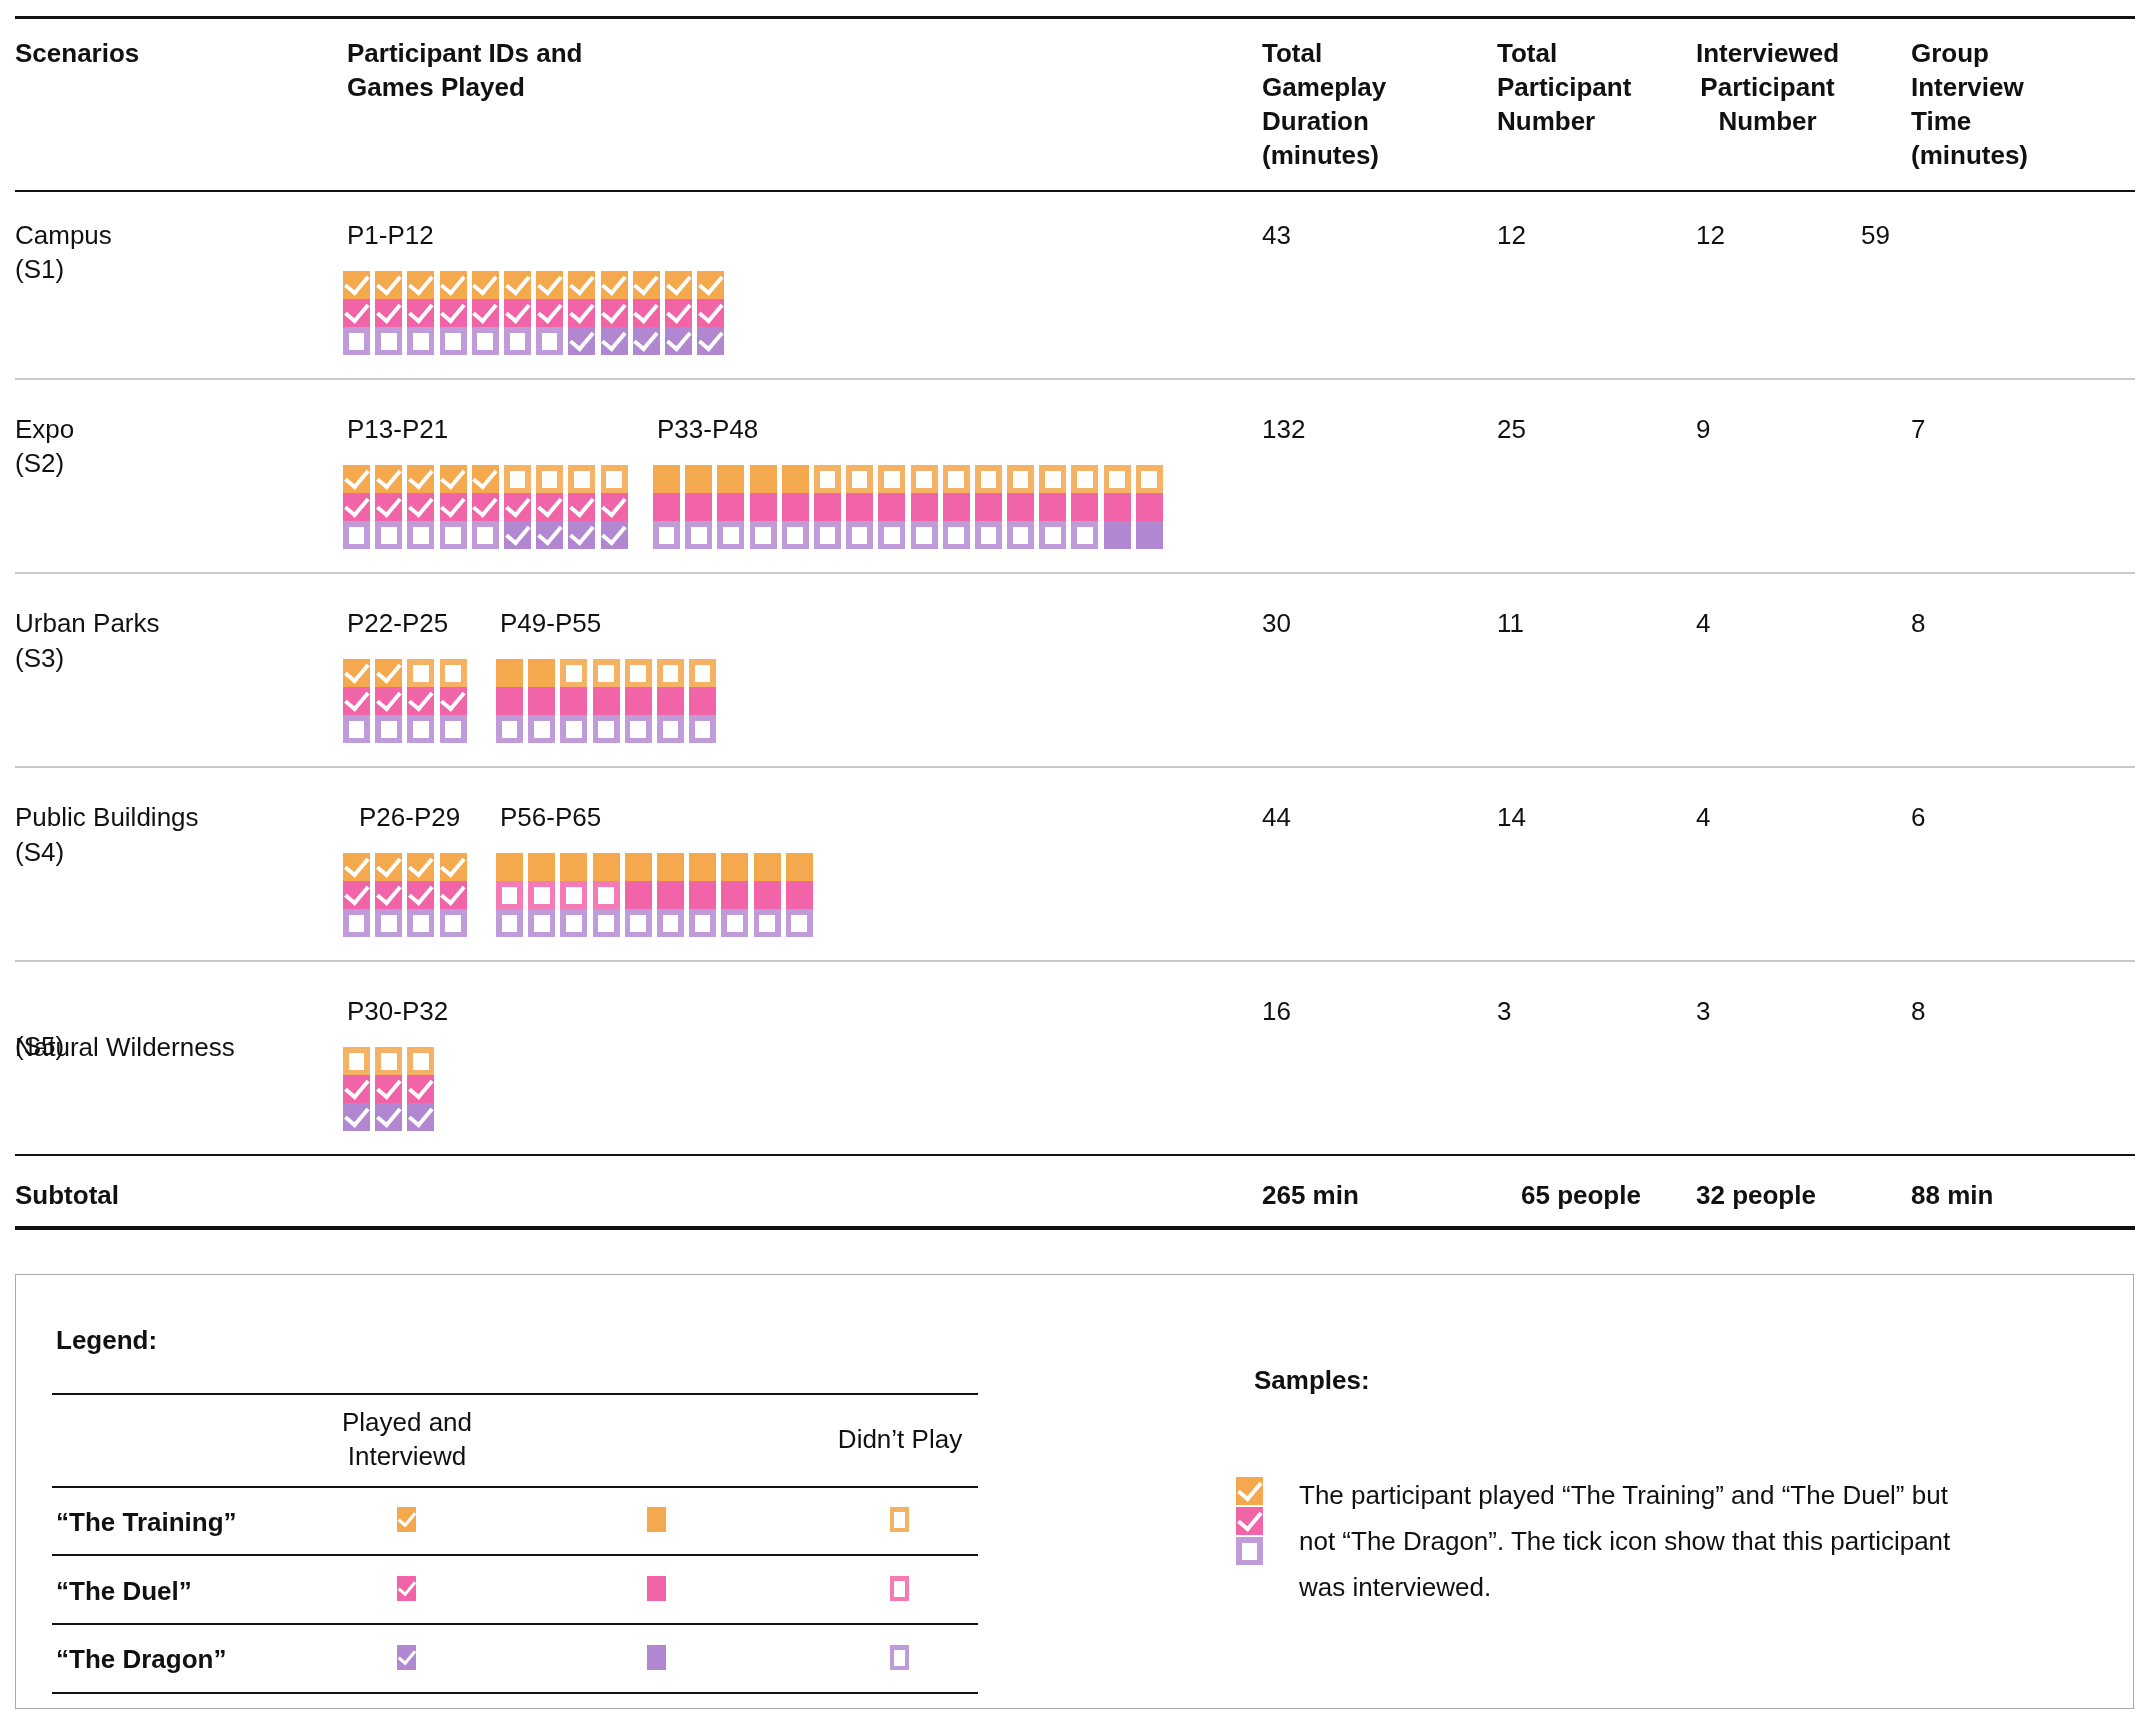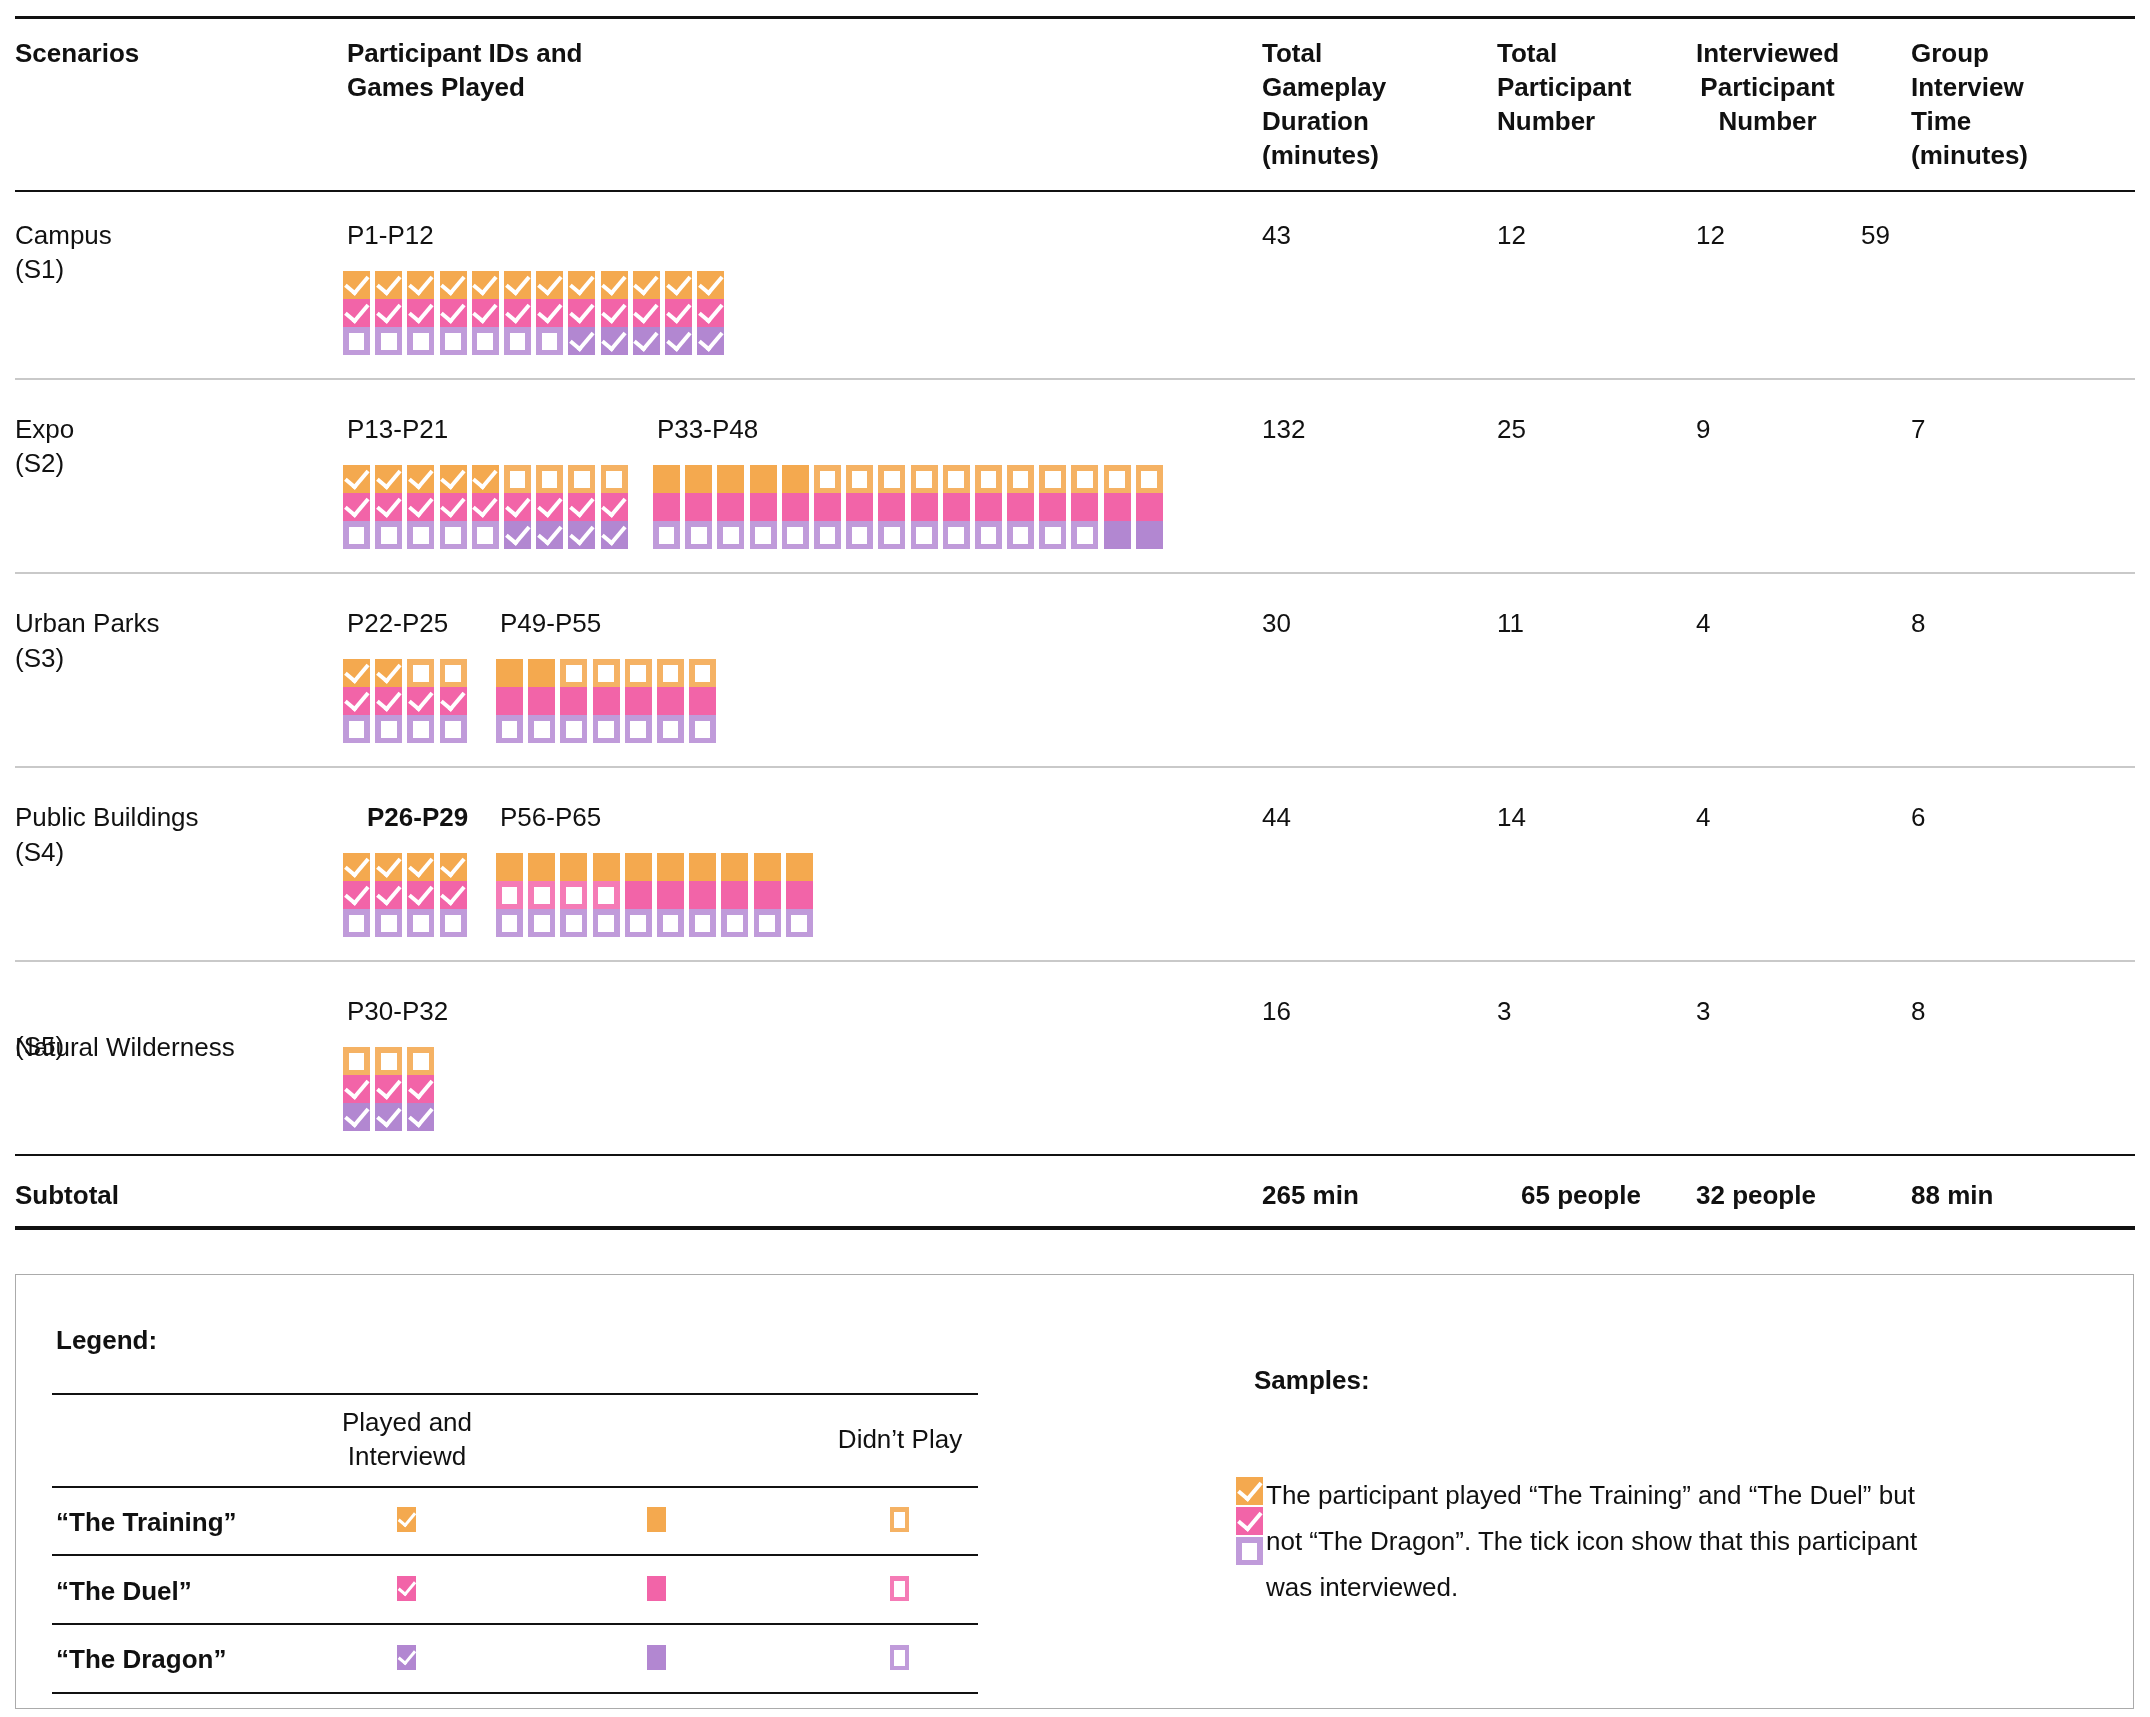--- a/index.html
+++ b/index.html
@@ -550,21 +550,21 @@
             <div class="hole"></div>
           </div>
         </div>
       </div>
       <div class="abs" style="left: 1262px; top: 606px;">30</div>
       <div class="abs" style="left: 1497px; top: 606px;">11</div>
       <div class="abs" style="left: 1696px; top: 606px;">4</div>
       <div class="abs" style="left: 1911px; top: 606px;">8</div>
       <div class="abs" style="left: 15px; top: 800px;">Public Buildings</div>
       <div class="abs" style="left: 15px; top: 835px;">(S4)</div>
-      <div class="abs" style="left: 367px; top: 800px; font-weight: bold;">P26-P29</div>
+      <div class="abs" style="left: 359px; top: 800px;">P26-P29</div>
       <div class="grid" style="left: 343px; top: 853px;">
         <div class="stack">
           <div class="cell" style="background: rgb(244, 169, 79);">
             <div class="tick"></div>
           </div>
           <div class="cell" style="background: rgb(242, 100, 168);">
             <div class="tick"></div>
           </div>
           <div class="cell" style="background: rgb(192, 155, 218);">
             <div class="hole"></div>
@@ -784,18 +784,18 @@
       <div class="cell" style="background: rgb(244, 169, 79);">
         <div class="tick"></div>
       </div>
       <div class="cell" style="background: rgb(242, 100, 168);">
         <div class="tick"></div>
       </div>
       <div class="cell" style="background: rgb(192, 155, 218);">
         <div class="hole"></div>
       </div>
     </div>
-  <div class="abs pre" style="left:1266px;top:1472px;width:821px;line-height:46px;">The participant played “The Training” and “The Duel” but
+  <div class="abs pre" style="left:1299px;top:1472px;width:821px;line-height:46px;">The participant played “The Training” and “The Duel” but
 not “The Dragon”. The tick icon show that this participant
 was interviewed.</div>
 
 </div>
 
 
 </body></html>

